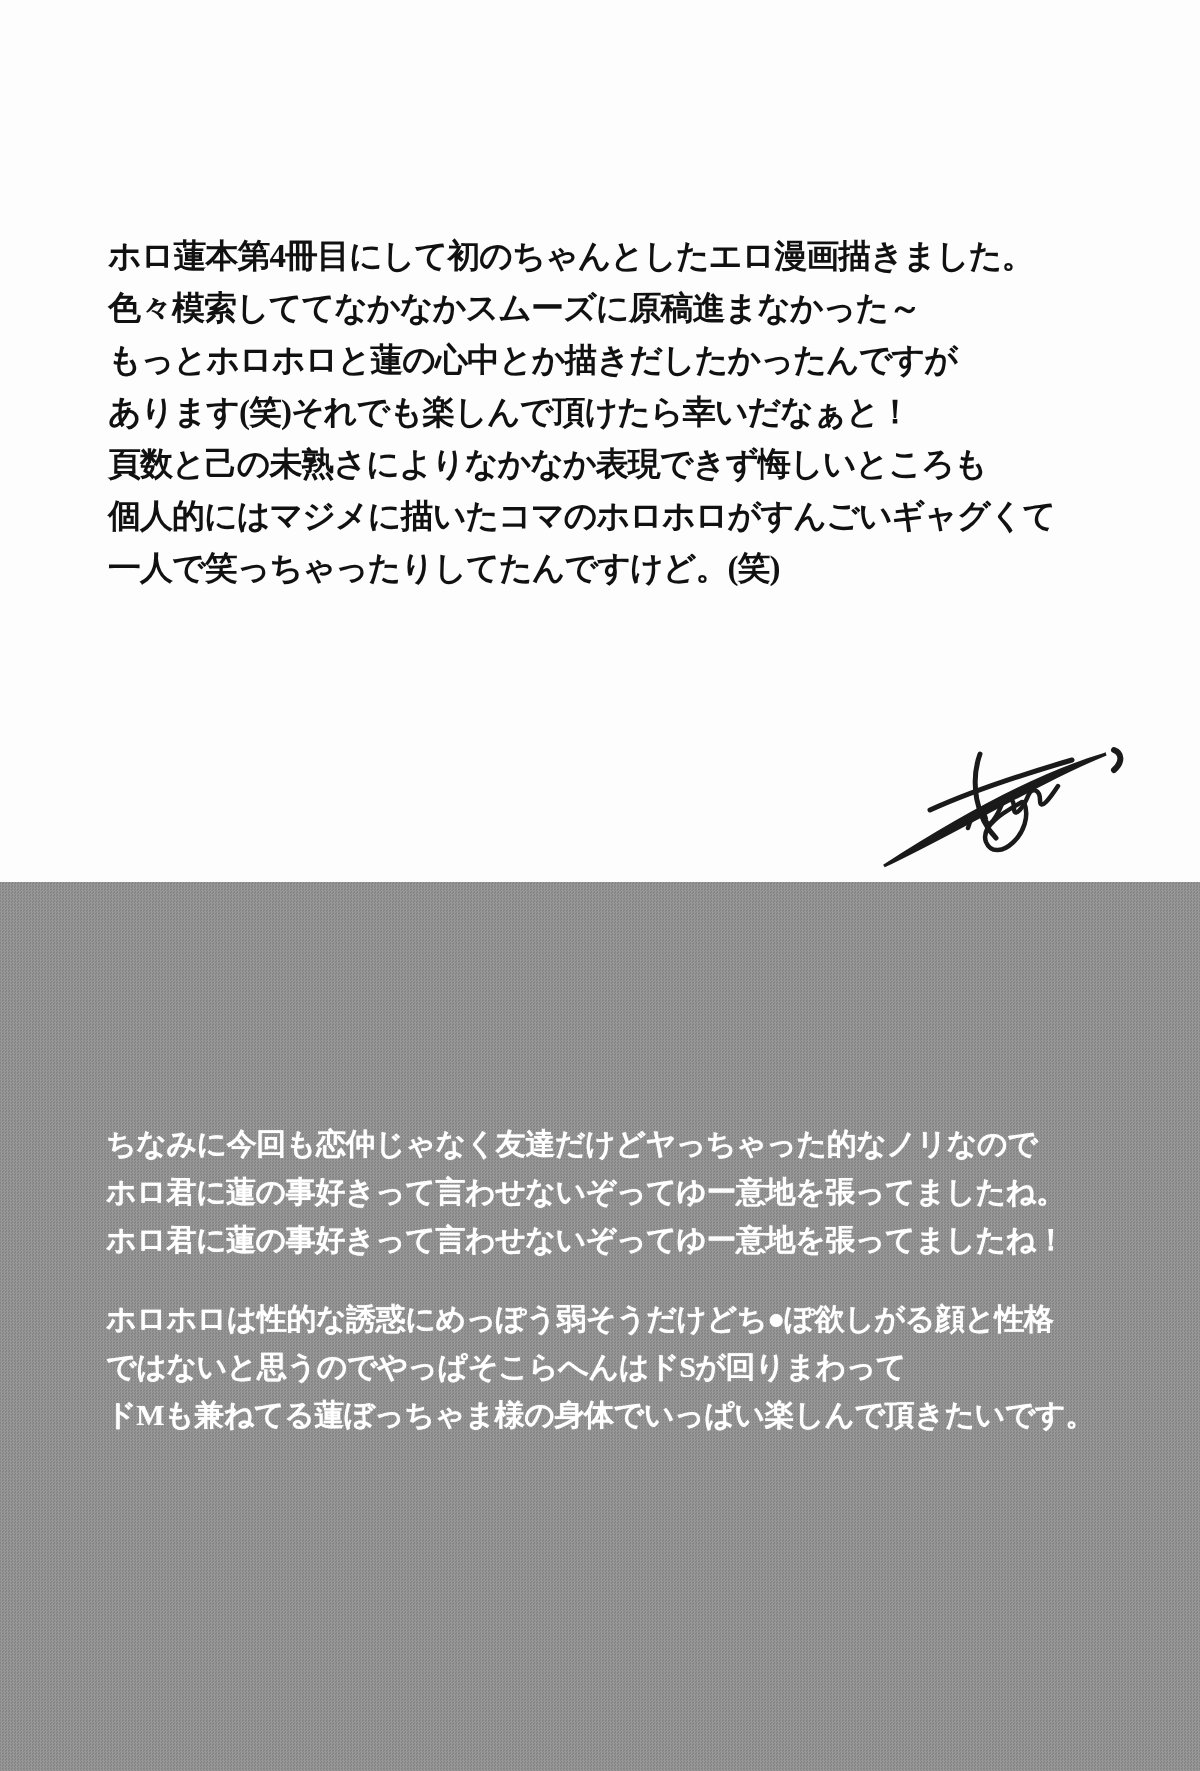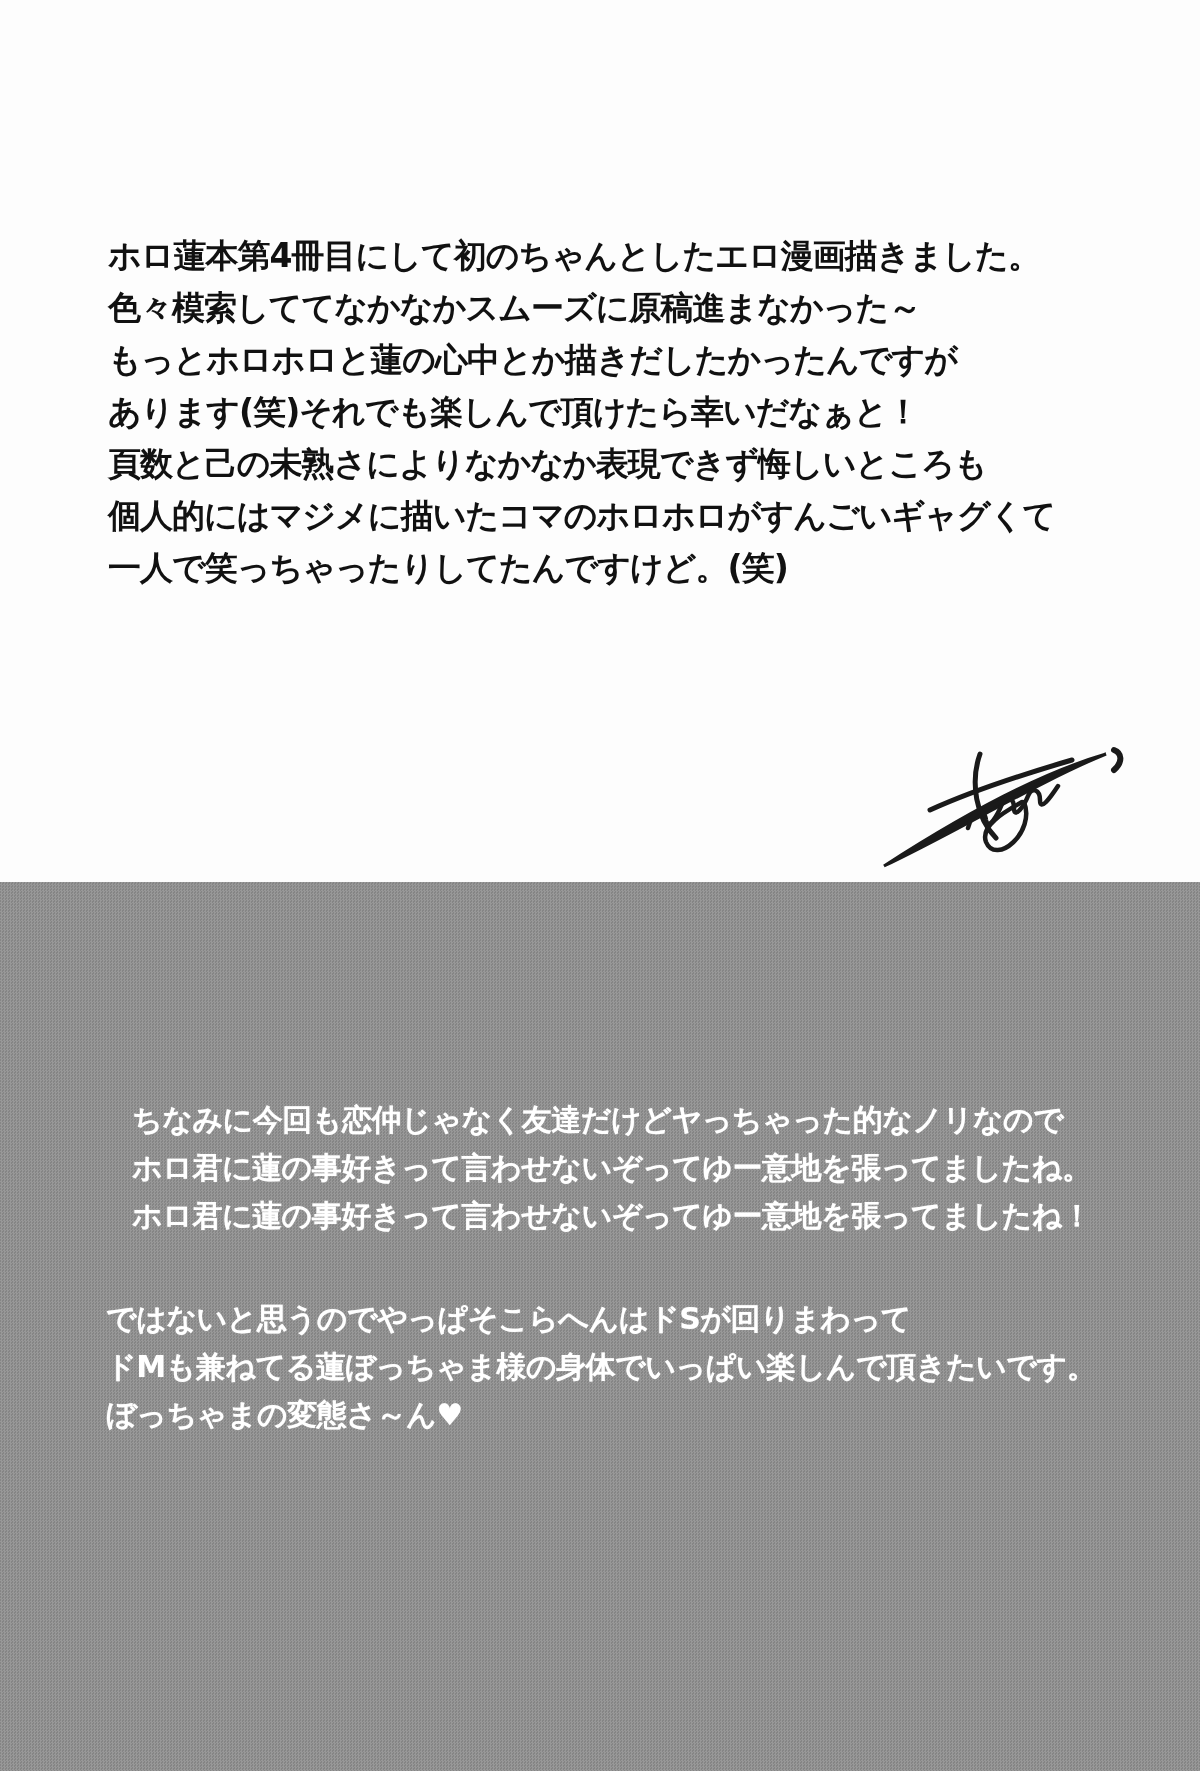--- a/index.html
+++ b/index.html
@@ -2,20 +2,21 @@
 <html><head>
 <meta charset="utf-8">
 <style>
   html,body{margin:0;padding:0;}
   body{font-family:"DejaVu Sans",sans-serif;}
   .page{
     position:relative;
     width:1200px;height:1771px;
     background:#fcfcfc;
     overflow:hidden;
+    font-family:Liberation Serif, serif;
   }
   
   .white-section{
     position:absolute;left:0;top:0;width:1200px;height:882px;
     background:#fdfdfd;
   }
   .jp-black{
     position:absolute;left:108px;
     color:#111111;
     font-weight:bold;
@@ -40,21 +41,21 @@
   .jp-white{
     position:absolute;left:106px;
     color:#ffffff;
     font-weight:bold;
     font-size:30px;
     line-height:48px;
     letter-spacing:-0.5px;
     white-space:nowrap;
     text-shadow:0 0 1px rgba(255,255,255,0.6);
   }
-  .gpara1{top:1096px;margin-left:26px;}
+  .gpara1{top:1120px;}
   .gpara2{top:1295px;}
   .line{display:block;}
 </style>
 </head>
 <body>
 
 <div class="page">
 
   <div class="white-section">
 
@@ -89,18 +90,18 @@
 
   <div class="gray-section"></div>
 
   <div class="jp-white gpara1">
     <span class="line">ちなみに今回も恋仲じゃなく友達だけどヤっちゃった的なノリなので</span>
     <span class="line">ホロ君に蓮の事好きって言わせないぞってゆー意地を張ってましたね。</span>
     <span class="line">ホロ君に蓮の事好きって言わせないぞってゆー意地を張ってましたね！</span>
   </div>
 
   <div class="jp-white gpara2">
+    <span class="line">ホロホロは性的な誘惑にめっぽう弱そうだけどち●ぽ欲しがる顔と性格</span>
     <span class="line">ではないと思うのでやっぱそこらへんはドSが回りまわって</span>
     <span class="line">ドMも兼ねてる蓮ぼっちゃま様の身体でいっぱい楽しんで頂きたいです。</span>
-    <span class="line">ぼっちゃまの変態さ～ん♥</span>
   </div>
 
 </div>
 
 </body></html>

